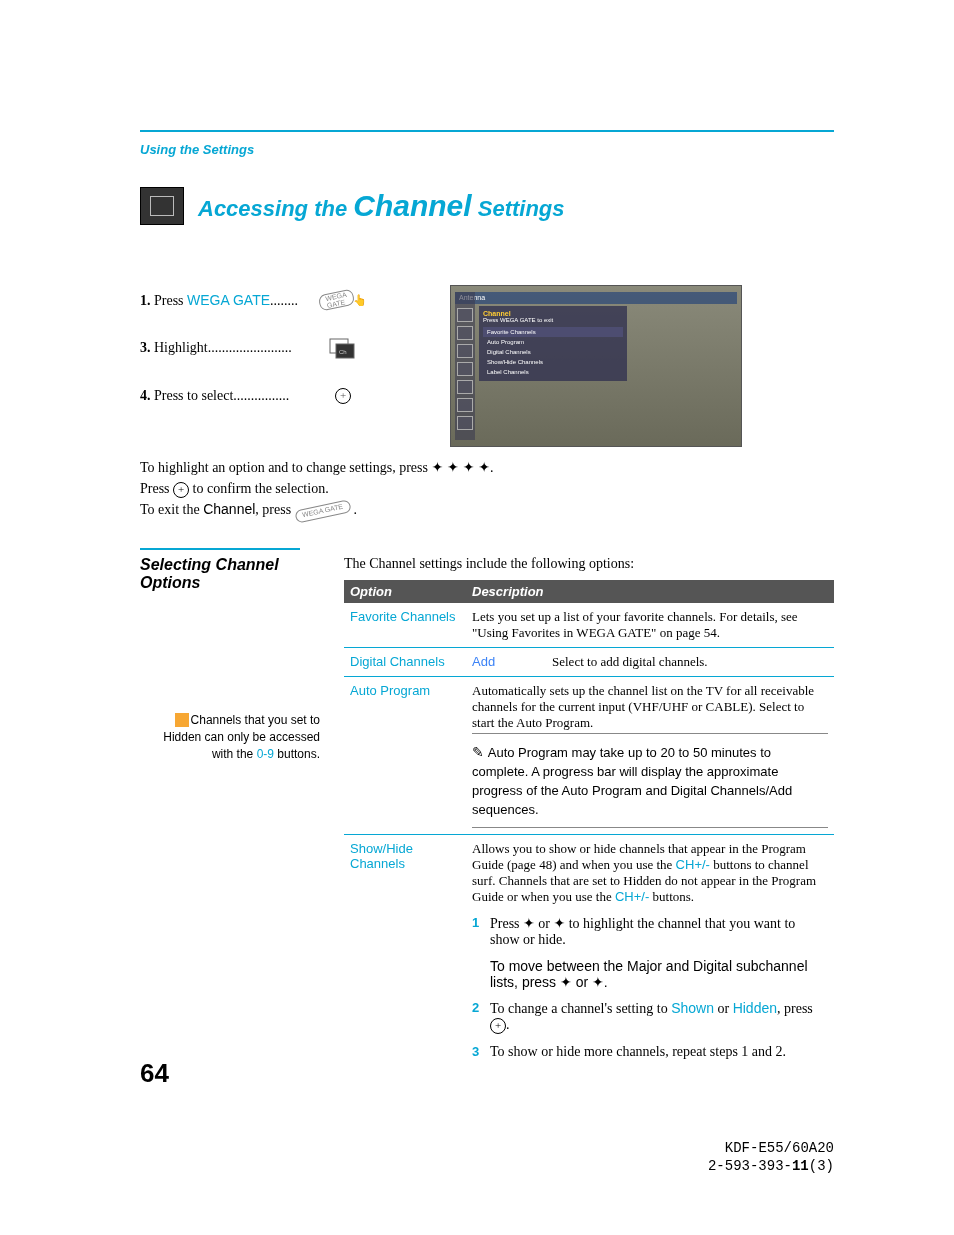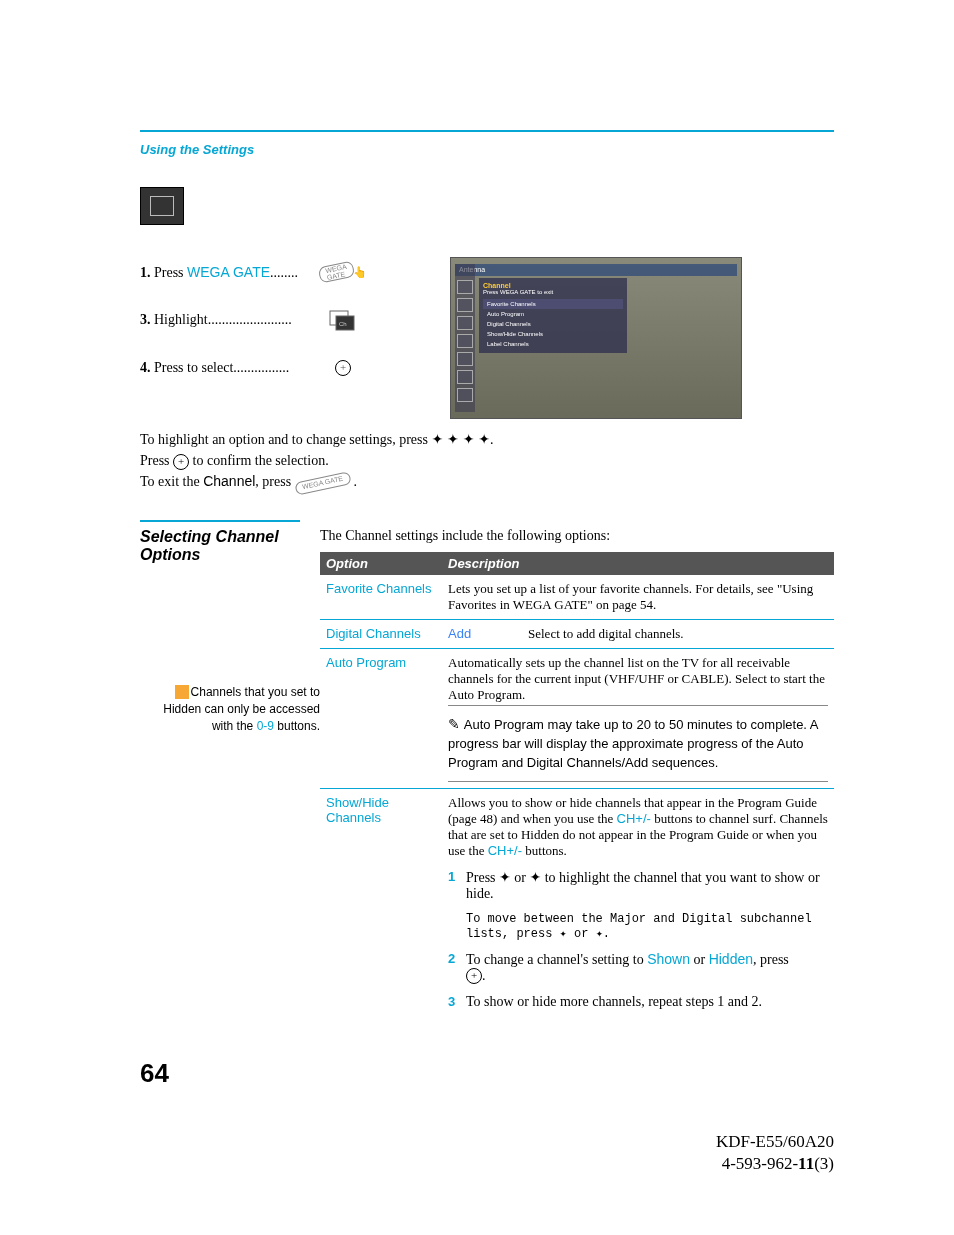--- a/index.html
+++ b/index.html
@@ -55,21 +55,21 @@
     font-style: italic;
     color: #06a7d4;
     font-size: 22px;
   }
   .title-text .big {
     font-size: 30px;
   }
   .steps-block {
     display:flex;
     gap: 90px;
-    margin-top: 32px;
+    margin-top: 60px;
     align-items:flex-start;
   }
   .steps-list {
     flex: 0 0 auto;
     width: 220px;
   }
   .step-row {
     display:flex;
     align-items:center;
     justify-content:space-between;
@@ -117,21 +117,21 @@
     line-height: 1.5;
     font-size: 14px;
   }
   .short-rule {
     border-top: 2px solid #06a7d4;
     width: 160px;
     margin-top: 28px;
   }
   .two-col {
     display:flex;
-    gap: 0;
+    gap: 24px;
     margin-top: 6px;
   }
   .left-col {
     flex: 0 0 180px;
   }
   .left-heading {
     font-family: Arial, Helvetica, sans-serif;
     font-weight: bold;
     font-style: italic;
     font-size: 16px;
@@ -202,36 +202,36 @@
     font-family: Arial, Helvetica, sans-serif;
     color:#06a7d4;
     font-weight:bold;
     font-size:13px;
     display:inline-block;
     width:18px;
     vertical-align:top;
   }
   .step-item { margin-top:10px; display:flex;}
   .step-body { flex:1; font-family:"Times New Roman",serif; font-size:14px; color:#000;}
-  .step-sub { margin-top:10px; font-family:Liberation Mono, monospace; font-size:12px;}
+  .step-sub { margin-top:10px; font-family:Liberation Sans, sans-serif; font-size:14px;}
   .pagenum {
     position:absolute;
     left:140px;
     bottom:146px;
     font-family: Arial, Helvetica, sans-serif;
     font-weight:900;
     font-size:26px;
   }
   .footer {
     position:absolute;
     right:120px;
     bottom:60px;
     text-align:right;
-    font-family:Liberation Serif, serif;
-    font-size:17px;
+    font-family:Liberation Mono, monospace;
+    font-size:14px;
     line-height:1.3;
   }
   .circ-plus {
     display:inline-block;
     width:14px;height:14px;
     border:1px solid #000;
     border-radius:50%;
     text-align:center;
     line-height:12px;
     font-size:11px;
@@ -254,20 +254,23 @@
 <body>
 
 <div class="page">
 
   <div class="top-rule"></div>
   <div class="section-header">Using the Settings</div>
 
   <div class="title-row">
     <div class="title-icon">
       <div class="title-icon-inner"></div>
+    </div>
+    <div class="title-text">
+      <span>Accessing the </span><span class="big">Channel</span><span> Settings</span>
     </div>
   </div>
 
   <div class="steps-block">
     <div class="steps-list">
       <div class="step-row">
         <span class="txt"><b>1.</b> <span>Press </span><span class="highlight-link sans">WEGA GATE</span><span>........</span></span>
         <span class="step-icon"><span class="oval-btn">WEGA GATE</span>👆</span>
       </div>
       <div class="step-row">
@@ -383,17 +386,17 @@
         </tbody>
       </table>
     </div>
   </div>
 
   <div class="pagenum">64</div>
 
   <div class="footer">
     <div>KDF-E55/60A20</div>
     <div>
-      <span>4-593-962-</span><b>11</b><span>(3)</span>
+      <span>2-593-393-</span><b>11</b><span>(3)</span>
     </div>
   </div>
 
 </div>
 
 </body></html>

